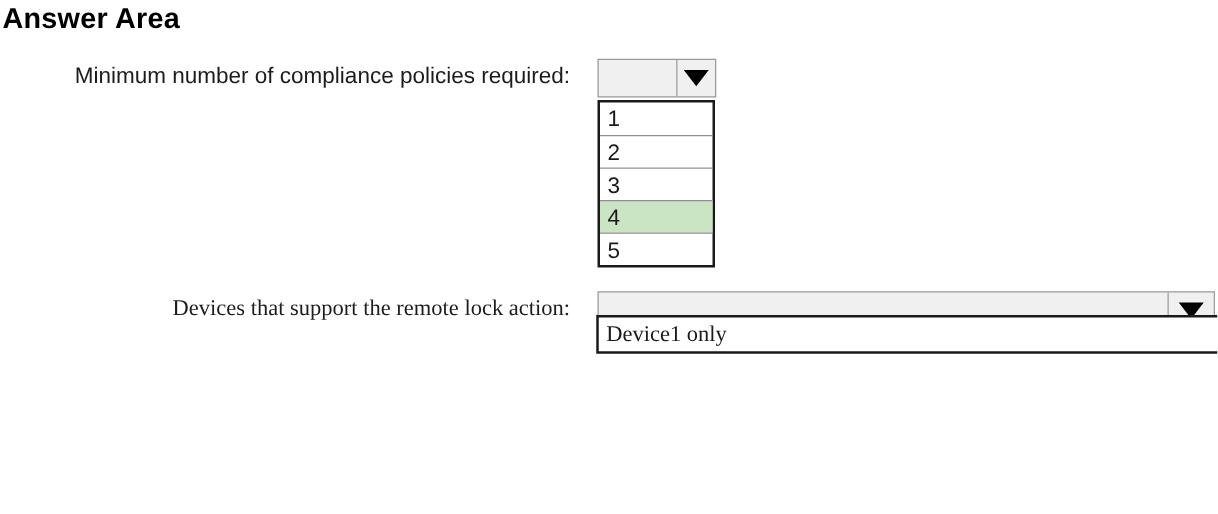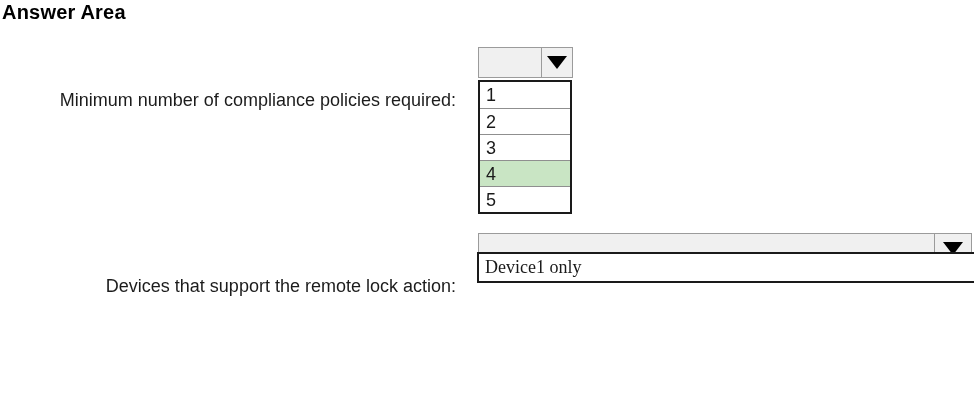--- a/index.html
+++ b/index.html
@@ -13,37 +13,36 @@
     position: relative;
     width: 974px;
     height: 411px;
     background: #ffffff;
     overflow: hidden;
   }
   .title {
     position: absolute;
     left: 2px;
     top: 1px;
-    font-size: 20px;
+    font-size: 23px;
     font-weight: bold;
     color: #000000;
     letter-spacing: 0.2px;
   }
   .label {
     position: absolute;
     left: 0;
     width: 456px;
     text-align: right;
     font-size: 18px;
     color: #1c1c1c;
     white-space: nowrap;
-    margin-top: 40px;
   }
   .label-1 { top: 50px; }
-  .label-2 { top: 236px; }
+  .label-2 { top: 236px; font-family: Liberation Serif, serif; }
 
   .combo {
     position: absolute;
     display: flex;
     background: #f0f0f0;
     border: 1px solid #9b9b9b;
   }
   .combo-1 { left: 478px; top: 47px;  width: 95px;  height: 31px; }
   .combo-2 { left: 478px; top: 233px; width: 494px; height: 30px; }
   .combo-value { flex: 1; }

